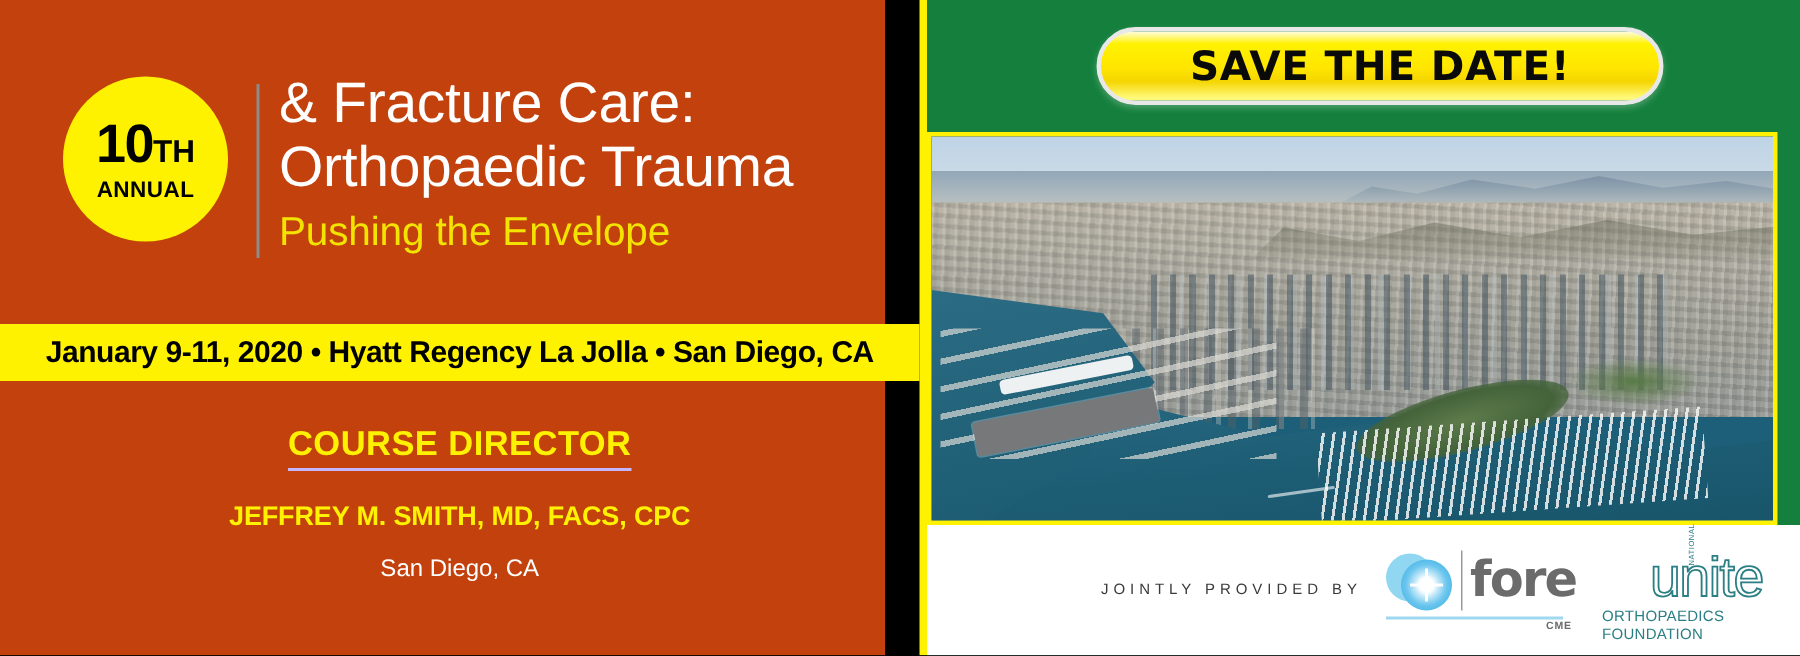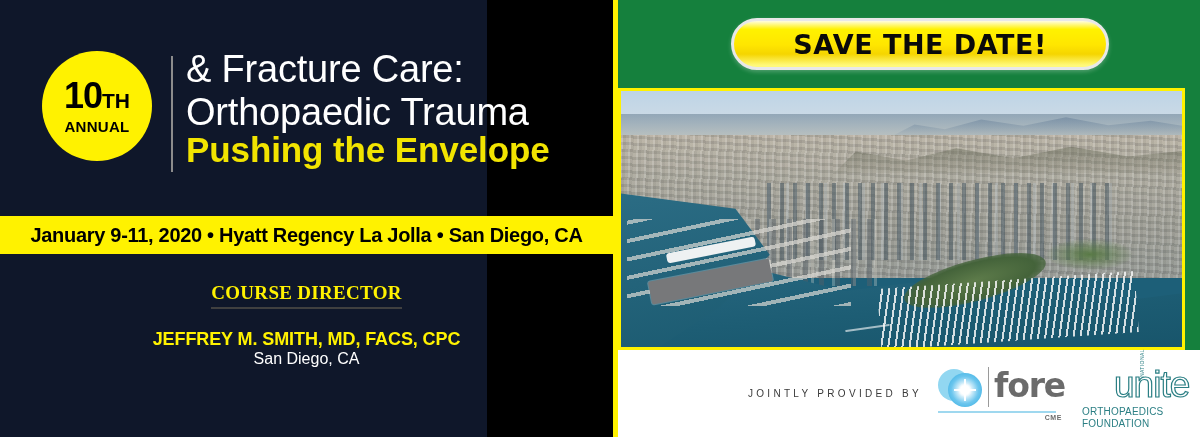--- a/index.html
+++ b/index.html
@@ -5,21 +5,21 @@
   html,body{margin:0;padding:0;}
   body{
     width:1200px;height:437px;overflow:hidden;
     background:#000;
     font-family:"Liberation Sans", sans-serif;
     -webkit-font-smoothing:antialiased;
   }
   .banner{position:relative;width:1200px;height:437px;background:#000;overflow:hidden;}
 
   
-  .left-panel{position:absolute;left:0;top:0;width:487px;height:437px;background:#0f172a;}
+  .left-panel{position:absolute;left:0;top:0;width:590px;height:437px;background:#c2410c;}
 
   .annual-badge{
     position:absolute;left:42px;top:51px;width:110px;height:110px;
     border-radius:50%;background:#FFF200;
     display:flex;flex-direction:column;align-items:center;justify-content:center;
     line-height:1;
   }
   .annual-top{
     color:#000;font-weight:bold;letter-spacing:-0.5px;
     display:flex;align-items:baseline;
@@ -32,41 +32,41 @@
     position:absolute;left:171px;top:56px;width:2px;height:116px;
     background:#8c8c8c;
   }
 
   .title-block{position:absolute;left:186px;top:48px;width:420px;}
   .title-main{
     color:#ffffff;font-size:38px;line-height:43px;font-weight:300;
     letter-spacing:-0.2px;white-space:nowrap;
   }
   .title-sub{
-    color:#F2E400;font-size:35px;line-height:31px;font-weight:700;
-    letter-spacing:-0.1px;
+    color:#F2E400;font-size:27px;line-height:31px;font-weight:400;
+    letter-spacing:-0.1px;margin-top:5px;
   }
 
   .date-strip{
     position:absolute;left:0;top:216px;width:613px;height:38px;
     background:#FFF200;display:flex;align-items:center;justify-content:center;
   }
   .date-strip span{
     color:#000;font-size:20px;font-weight:bold;letter-spacing:-0.3px;white-space:nowrap;text-align:center;
   }
 
   .director-block{position:absolute;left:0;top:282px;width:613px;text-align:center;}
   .director-label{
-    display:inline-block;color:#FFF200;font-size:19px;font-weight:bold;
-    letter-spacing:0.3px;border-bottom:2px solid #404040;padding-bottom:3px;font-family:Liberation Serif, serif;
+    display:inline-block;color:#FFF200;font-size:23px;font-weight:bold;
+    letter-spacing:0.3px;border-bottom:2px solid #c4b5fd;padding-bottom:3px;
   }
   .director-name{
     color:#FFF200;font-size:18px;font-weight:bold;margin-top:20px;letter-spacing:-0.1px;text-align:center;
   }
-  .director-city{color:#ffffff;font-size:16px;font-weight:400;margin-top:0;}
+  .director-city{color:#ffffff;font-size:16px;font-weight:400;margin-top:16px;}
 
   
   .v-rule{position:absolute;left:613px;top:0;width:5px;height:437px;background:#FFF200;}
 
   
   .right-panel{position:absolute;left:618px;top:0;width:582px;height:437px;background:#15803d;}
 
   .save-btn{
     position:absolute;left:113px;top:18px;width:378px;height:52px;
     border-radius:26px;
@@ -165,21 +165,21 @@
     border-radius:50%;
   }
   .boat-wake{
     position:absolute;left:40%;top:92%;width:8%;height:2px;
     background:rgba(255,255,255,0.6);transform:rotate(-8deg);border-radius:2px;
   }
 
   
   .credit-band{
     position:absolute;left:0;top:350px;width:582px;height:87px;background:#ffffff;
-    display:flex;align-items:center;justify-content:flex-end;
+    display:flex;align-items:center;justify-content:flex-end;padding-right:14px;
     box-sizing:border-box;
   }
   .jointly{
     color:#3a3a3a;font-size:10px;letter-spacing:3.3px;font-weight:500;
     margin-right:14px;white-space:nowrap;
   }
 
   
   .fore-logo{position:relative;width:128px;height:58px;margin-right:18px;text-align:center;}
   .fore-circ-back{

